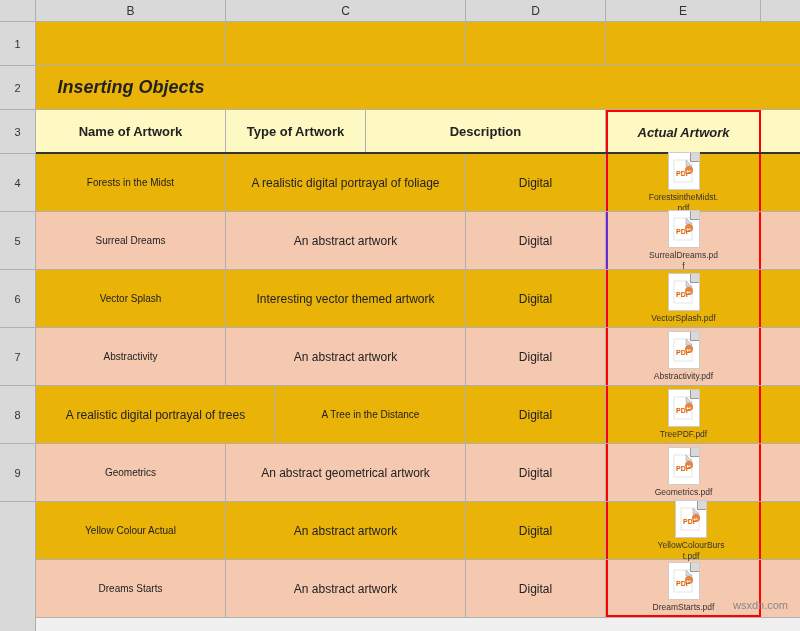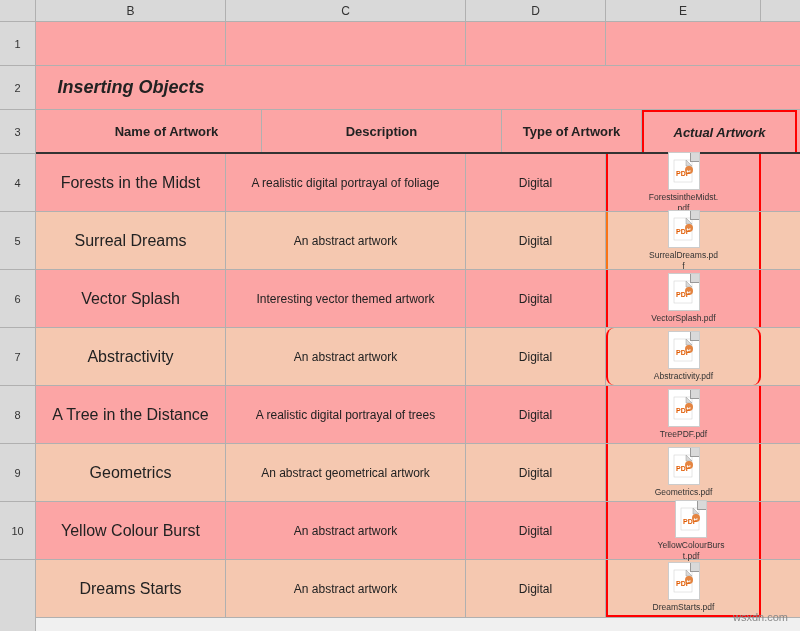--- a/index.html
+++ b/index.html
@@ -78,22 +78,21 @@
     .table-content {
       flex: 1;
       display: flex;
       flex-direction: column;
     }
 
     
     .header-row {
       display: flex;
       border-bottom: 2px solid #333;
-      background: #fca5a5;
-      padding-left: 36px;
+      background: #fef9c3;
     }
 
     .header-cell {
       display: flex;
       align-items: center;
       justify-content: center;
       text-align: center;
       padding: 6px 8px;
       font-size: 13px;
       font-weight: bold;
@@ -106,21 +105,21 @@
       font-style: italic;
     }
 
     
     .data-row {
       display: flex;
       border-bottom: 1px solid #b0b0b0;
     }
 
     .data-row.even {
-      background: #fca5a5;
+      background: #eab308;
     }
 
     .data-row.odd {
       background: #f5c8b0;
     }
 
     .data-cell {
       display: flex;
       align-items: center;
       justify-content: center;
@@ -129,21 +128,21 @@
       font-size: 12px;
       color: #222;
       border-right: 1px solid #b0b0b0;
     }
 
     .data-cell:last-child {
       border-right: none;
     }
 
     .data-cell.name-col {
-      font-size: 16px;
+      font-size: 10px;
     }
 
     
     .pdf-cell {
       display: flex;
       align-items: center;
       justify-content: center;
       border-right: none;
       padding: 2px;
     }
@@ -194,21 +193,21 @@
     .col-d { width: 140px; min-width: 140px; }
     .col-e { width: 155px; min-width: 155px; }
 
     
     .row-title { height: 44px; }
     .row-header { height: 44px; }
     .row-data { height: 58px; }
 
     .watermark {
       position: absolute;
-      bottom: 8px;
+      bottom: 20px;
       right: 12px;
       font-size: 11px;
       color: #888;
     }
   </style>
 </head>
 <body>
 
 <div class="spreadsheet-container">
 
@@ -225,21 +224,20 @@
     <div class="row-numbers">
       <div class="row-num row-title">1</div>
       <div class="row-num row-title">2</div>
       <div class="row-num row-header">3</div>
       <div class="row-num row-data">4</div>
       <div class="row-num row-data">5</div>
       <div class="row-num row-data">6</div>
       <div class="row-num row-data">7</div>
       <div class="row-num row-data">8</div>
       <div class="row-num row-data">9</div>
-      <div class="row-num row-data">10</div>
     </div>
 
     <div class="table-content">
 
       <div class="data-row even row-title" style="border-bottom:1px solid #b0b0b0;">
         <div class="data-cell col-b"></div>
         <div class="data-cell col-c"></div>
         <div class="data-cell col-d"></div>
         <div class="data-cell col-e" style="border-right:none;"></div>
       </div>
@@ -248,22 +246,22 @@
         <div class="data-cell col-b" style="border-right:none;">
           <span style="font-size:18px;font-weight:bold;font-style:italic;color:#222;">Inserting Objects</span>
         </div>
         <div class="data-cell col-c" style="border:none;"></div>
         <div class="data-cell col-d" style="border:none;"></div>
         <div class="data-cell col-e" style="border:none;"></div>
       </div>
 
       <div class="header-row row-header">
         <div class="header-cell col-b">Name of Artwork</div>
+        <div class="header-cell col-d">Type of Artwork</div>
         <div class="header-cell col-c">Description</div>
-        <div class="header-cell col-d">Type of Artwork</div>
         <div class="header-cell col-e" style="border-right:none;border-left:2px solid red;border-top:2px solid red;border-right:2px solid red;">Actual Artwork</div>
       </div>
 
       <div id="data-rows-container">
           <div class="data-row even row-data">
             <div class="data-cell col-b name-col">Forests in the Midst</div>
             <div class="data-cell col-c">A realistic digital portrayal of  foliage</div>
             <div class="data-cell col-d">Digital</div>
             <div class="data-cell pdf-cell col-e" style="border-right: 2px solid red; border-left: 2px solid red;">
               <div class="pdf-icon-container">
@@ -277,21 +275,21 @@
   </svg>
                 </div>
                 <div class="pdf-filename">ForestsintheMidst.pdf</div>
               </div>
             </div>
           </div>
           <div class="data-row odd row-data">
             <div class="data-cell col-b name-col">Surreal Dreams</div>
             <div class="data-cell col-c">An abstract artwork</div>
             <div class="data-cell col-d">Digital</div>
-            <div class="data-cell pdf-cell col-e" style="border-right: 2px solid red; border-left: 2px solid #f97316;">
+            <div class="data-cell pdf-cell col-e" style="border-right: 2px solid red; border-left: 2px solid #6d28d9;">
               <div class="pdf-icon-container">
                 <div class="pdf-icon">
                   <svg width="22" height="24" viewBox="0 0 22 24">
     <rect x="1" y="1" width="18" height="22" fill="white" stroke="#ccc" stroke-width="0.5"></rect>
     <polygon points="13,1 19,7 13,7" fill="#d9d9d9" stroke="#999" stroke-width="0.5"></polygon>
     <text x="3" y="17" font-size="7" fill="#e05a00" font-weight="bold" font-family="Arial">PDF</text>
     <circle cx="16" cy="11" r="4" fill="#e07020" opacity="0.85"></circle>
     <text x="13.5" y="13.5" font-size="5" fill="white" font-weight="bold" font-family="Arial">↩</text>
   </svg>
                 </div>
@@ -315,38 +313,38 @@
   </svg>
                 </div>
                 <div class="pdf-filename">VectorSplash.pdf</div>
               </div>
             </div>
           </div>
           <div class="data-row odd row-data">
             <div class="data-cell col-b name-col">Abstractivity</div>
             <div class="data-cell col-c">An abstract artwork</div>
             <div class="data-cell col-d">Digital</div>
-            <div class="data-cell pdf-cell col-e" style="border-right: 2px solid red; border-left: 2px solid red; border-radius: 8px;">
+            <div class="data-cell pdf-cell col-e" style="border-right: 2px solid red; border-left: 2px solid red;">
               <div class="pdf-icon-container">
                 <div class="pdf-icon">
                   <svg width="22" height="24" viewBox="0 0 22 24">
     <rect x="1" y="1" width="18" height="22" fill="white" stroke="#ccc" stroke-width="0.5"></rect>
     <polygon points="13,1 19,7 13,7" fill="#d9d9d9" stroke="#999" stroke-width="0.5"></polygon>
     <text x="3" y="17" font-size="7" fill="#e05a00" font-weight="bold" font-family="Arial">PDF</text>
     <circle cx="16" cy="11" r="4" fill="#e07020" opacity="0.85"></circle>
     <text x="13.5" y="13.5" font-size="5" fill="white" font-weight="bold" font-family="Arial">↩</text>
   </svg>
                 </div>
                 <div class="pdf-filename">Abstractivity.pdf</div>
               </div>
             </div>
           </div>
           <div class="data-row even row-data">
+            <div class="data-cell col-c">A realistic digital portrayal of trees</div>
             <div class="data-cell col-b name-col">A Tree in the Distance</div>
-            <div class="data-cell col-c">A realistic digital portrayal of trees</div>
             <div class="data-cell col-d">Digital</div>
             <div class="data-cell pdf-cell col-e" style="border-right: 2px solid red; border-left: 2px solid red;">
               <div class="pdf-icon-container">
                 <div class="pdf-icon">
                   <svg width="22" height="24" viewBox="0 0 22 24">
     <rect x="1" y="1" width="18" height="22" fill="white" stroke="#ccc" stroke-width="0.5"></rect>
     <polygon points="13,1 19,7 13,7" fill="#d9d9d9" stroke="#999" stroke-width="0.5"></polygon>
     <text x="3" y="17" font-size="7" fill="#e05a00" font-weight="bold" font-family="Arial">PDF</text>
     <circle cx="16" cy="11" r="4" fill="#e07020" opacity="0.85"></circle>
     <text x="13.5" y="13.5" font-size="5" fill="white" font-weight="bold" font-family="Arial">↩</text>
@@ -369,21 +367,21 @@
     <text x="3" y="17" font-size="7" fill="#e05a00" font-weight="bold" font-family="Arial">PDF</text>
     <circle cx="16" cy="11" r="4" fill="#e07020" opacity="0.85"></circle>
     <text x="13.5" y="13.5" font-size="5" fill="white" font-weight="bold" font-family="Arial">↩</text>
   </svg>
                 </div>
                 <div class="pdf-filename">Geometrics.pdf</div>
               </div>
             </div>
           </div>
           <div class="data-row even row-data">
-            <div class="data-cell col-b name-col">Yellow Colour Burst</div>
+            <div class="data-cell col-b name-col">Yellow Colour Actual</div>
             <div class="data-cell col-c">An abstract artwork</div>
             <div class="data-cell col-d">Digital</div>
             <div class="data-cell pdf-cell col-e" style="border-right: 2px solid red; border-left: 2px solid red; padding-left: 17px;">
               <div class="pdf-icon-container">
                 <div class="pdf-icon">
                   <svg width="22" height="24" viewBox="0 0 22 24">
     <rect x="1" y="1" width="18" height="22" fill="white" stroke="#ccc" stroke-width="0.5"></rect>
     <polygon points="13,1 19,7 13,7" fill="#d9d9d9" stroke="#999" stroke-width="0.5"></polygon>
     <text x="3" y="17" font-size="7" fill="#e05a00" font-weight="bold" font-family="Arial">PDF</text>
     <circle cx="16" cy="11" r="4" fill="#e07020" opacity="0.85"></circle>

